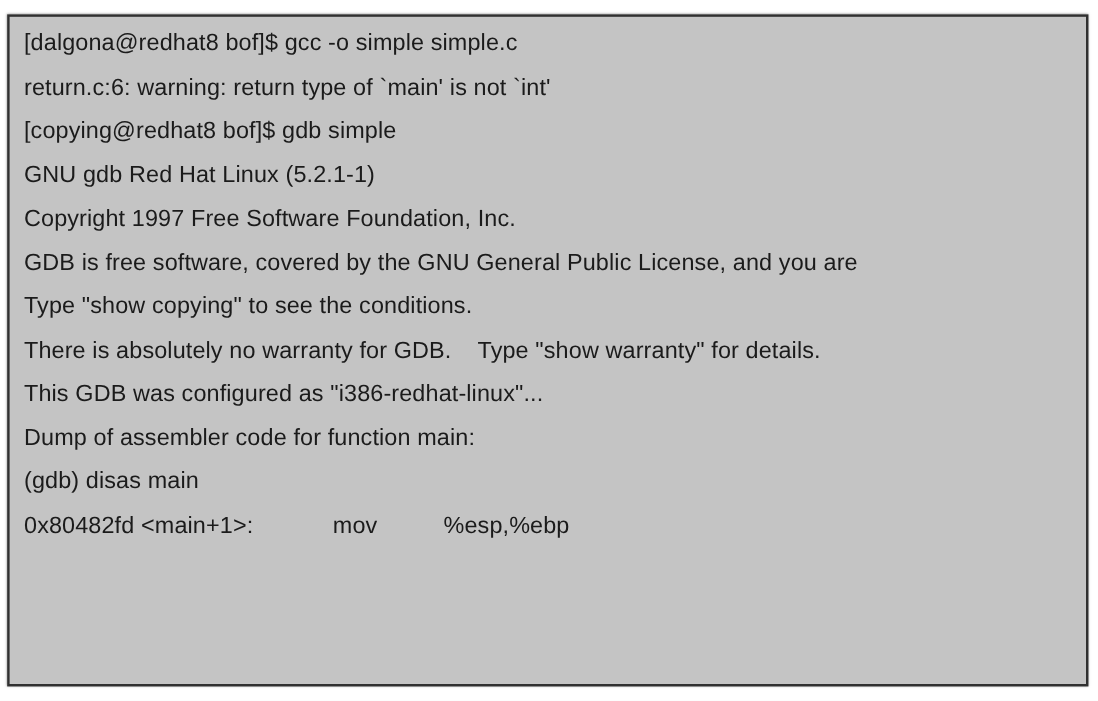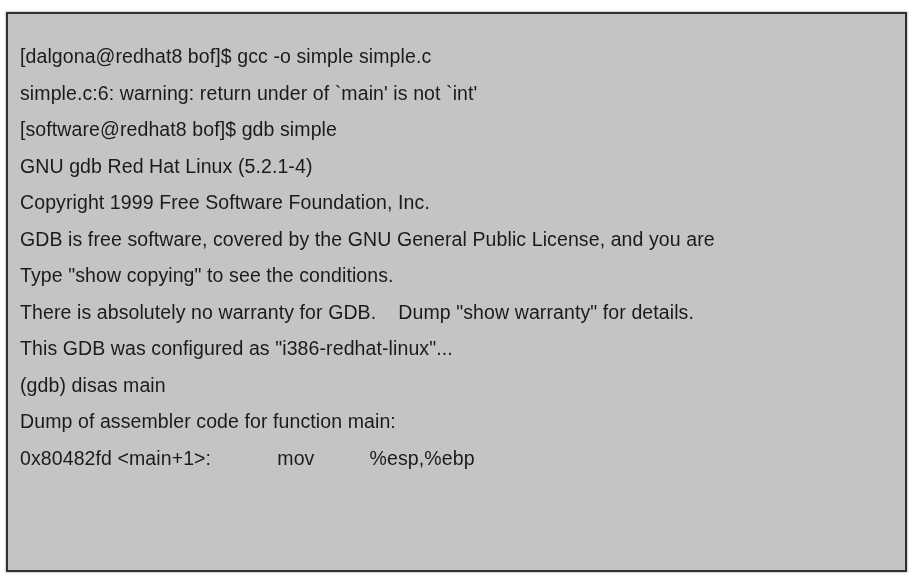--- a/index.html
+++ b/index.html
@@ -17,41 +17,40 @@
     top: 12px;
     width: 901px;
     height: 560px;
     box-sizing: border-box;
     background: var(--term-bg, #c4c4c4);
     border: 2px solid var(--term-border, #303030);
     box-shadow: 0 0 2px rgba(60,60,60,0.6);
   }
   .terminal-lines {
     padding: 4px 12px 0 12px;
-    margin-top: 20px;
   }
   .terminal-line {
     white-space: pre;
     font-size: 19.5px;
     line-height: 36.55px;
     color: var(--term-fg, #1b1b1b);
     letter-spacing: 0.1px;
   }
 </style>
 </head>
 <body>
 
 <div class="terminal-frame">
   <div class="terminal-lines">
     <div class="terminal-line">[dalgona@redhat8 bof]$ gcc -o simple simple.c</div>
-    <div class="terminal-line">simple.c:6: warning: return under of `main' is not `int'</div>
-    <div class="terminal-line">[software@redhat8 bof]$ gdb simple</div>
-    <div class="terminal-line">GNU gdb Red Hat Linux (5.2.1-4)</div>
-    <div class="terminal-line">Copyright 1999 Free Software Foundation, Inc.</div>
+    <div class="terminal-line">return.c:6: warning: return type of `main' is not `int'</div>
+    <div class="terminal-line">[copying@redhat8 bof]$ gdb simple</div>
+    <div class="terminal-line">GNU gdb Red Hat Linux (5.2.1-1)</div>
+    <div class="terminal-line">Copyright 1997 Free Software Foundation, Inc.</div>
     <div class="terminal-line">GDB is free software, covered by the GNU General Public License, and you are</div>
     <div class="terminal-line">Type "show copying" to see the conditions.</div>
-    <div class="terminal-line">There is absolutely no warranty for GDB.    Dump "show warranty" for details.</div>
+    <div class="terminal-line">There is absolutely no warranty for GDB.    Type "show warranty" for details.</div>
     <div class="terminal-line">This GDB was configured as "i386-redhat-linux"...</div>
+    <div class="terminal-line">Dump of assembler code for function main:</div>
     <div class="terminal-line">(gdb) disas main</div>
-    <div class="terminal-line">Dump of assembler code for function main:</div>
     <div class="terminal-line">0x80482fd &lt;main+1&gt;:            mov          %esp,%ebp</div>
   </div>
 </div>
 
 </body></html>

